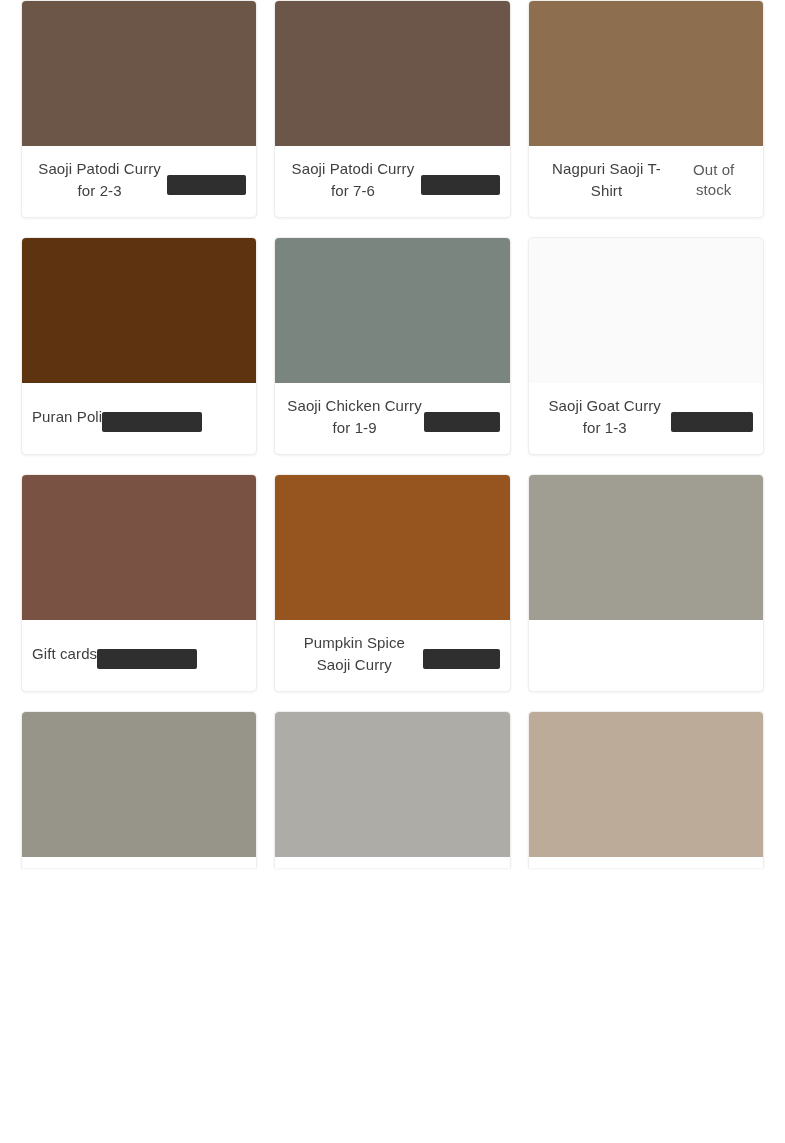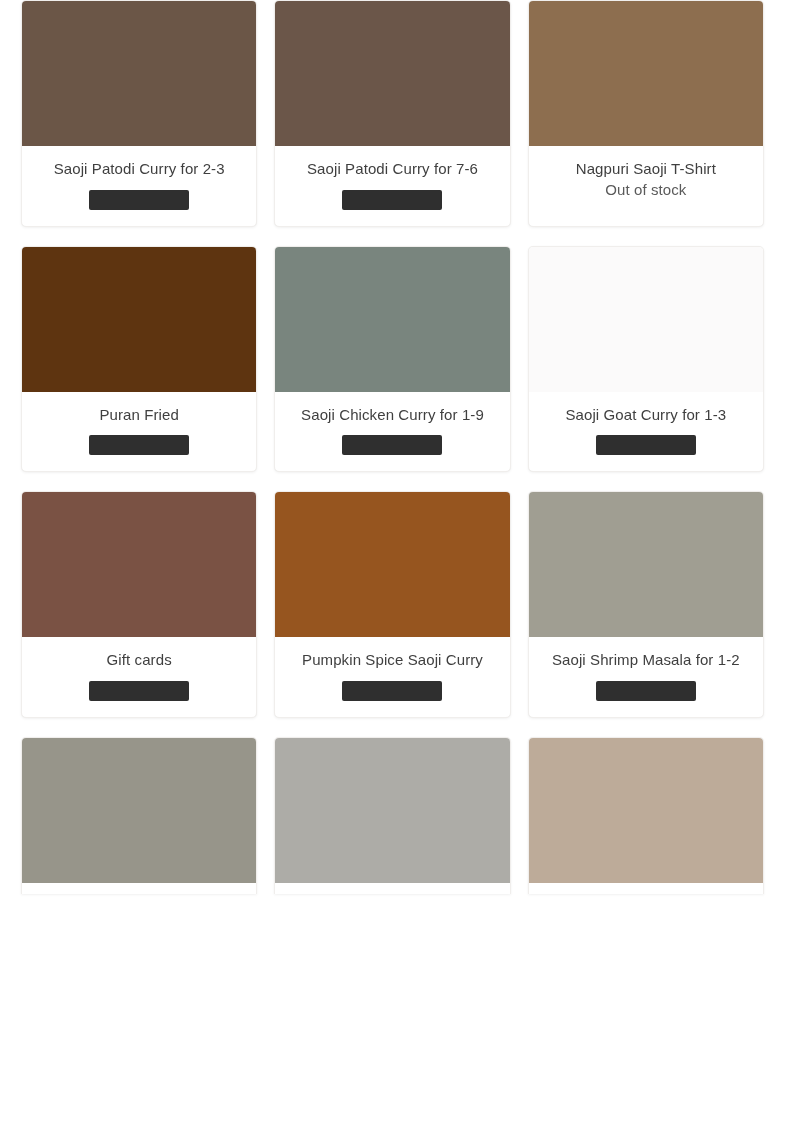--- a/index.html
+++ b/index.html
@@ -43,21 +43,21 @@
     width: 100%;
     height: 145px;
     flex: 0 0 145px;
     display: block;
   }
 
   .card-body {
     flex: 1 1 auto;
     padding: 12px 10px 16px;
     display: flex;
-    flex-direction: column;
+    flex-direction: row;
     align-items: center;
     justify-content: flex-start;
   }
 
   .card-title {
     font-size: 15px;
     line-height: 21.5px;
     color: #3f3f3f;
     text-align: center;
     letter-spacing: 0.1px;
@@ -113,21 +113,21 @@
     <article class="product-card">
       <div class="card-media" style="background: rgb(141, 110, 79);"></div>
       <div class="card-body">
         <div class="card-title">Nagpuri Saoji T-Shirt</div>
         <div class="card-status">Out of stock</div>
       </div>
     </article>
     <article class="product-card">
       <div class="card-media" style="background: rgb(94, 52, 16);"></div>
       <div class="card-body">
-        <div class="card-title">Puran Fried</div>
+        <div class="card-title">Puran Poli</div>
         <button class="card-action" type="button"></button>
       </div>
     </article>
     <article class="product-card">
       <div class="card-media" style="background: rgb(121, 133, 126);"></div>
       <div class="card-body">
         <div class="card-title">Saoji Chicken Curry for 1-9</div>
         <button class="card-action" type="button"></button>
       </div>
     </article>
@@ -147,24 +147,20 @@
     </article>
     <article class="product-card">
       <div class="card-media" style="background: rgb(150, 85, 31);"></div>
       <div class="card-body">
         <div class="card-title">Pumpkin Spice Saoji Curry</div>
         <button class="card-action" type="button"></button>
       </div>
     </article>
     <article class="product-card">
       <div class="card-media" style="background: rgb(160, 158, 146);"></div>
-      <div class="card-body">
-        <div class="card-title">Saoji Shrimp Masala for 1-2</div>
-        <button class="card-action" type="button"></button>
-      </div>
     </article>
     <article class="product-card is-clipped">
       <div class="card-media" style="background: rgb(151, 149, 138);"></div>
     </article>
     <article class="product-card is-clipped">
       <div class="card-media" style="background: rgb(173, 172, 167);"></div>
     </article>
     <article class="product-card is-clipped">
       <div class="card-media" style="background: rgb(189, 171, 153);"></div>
     </article>

